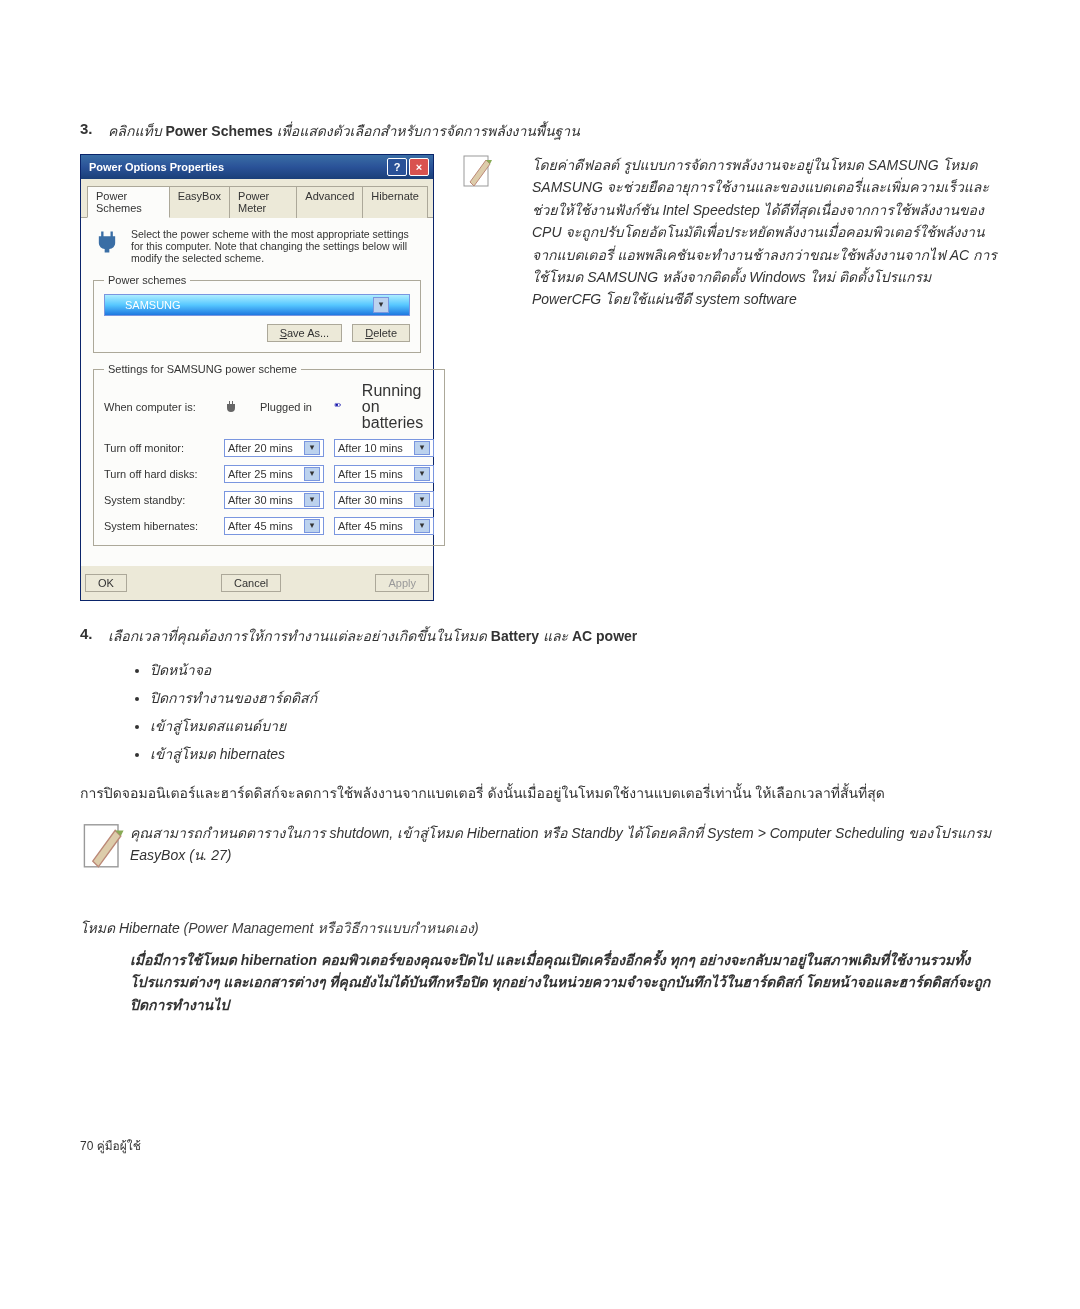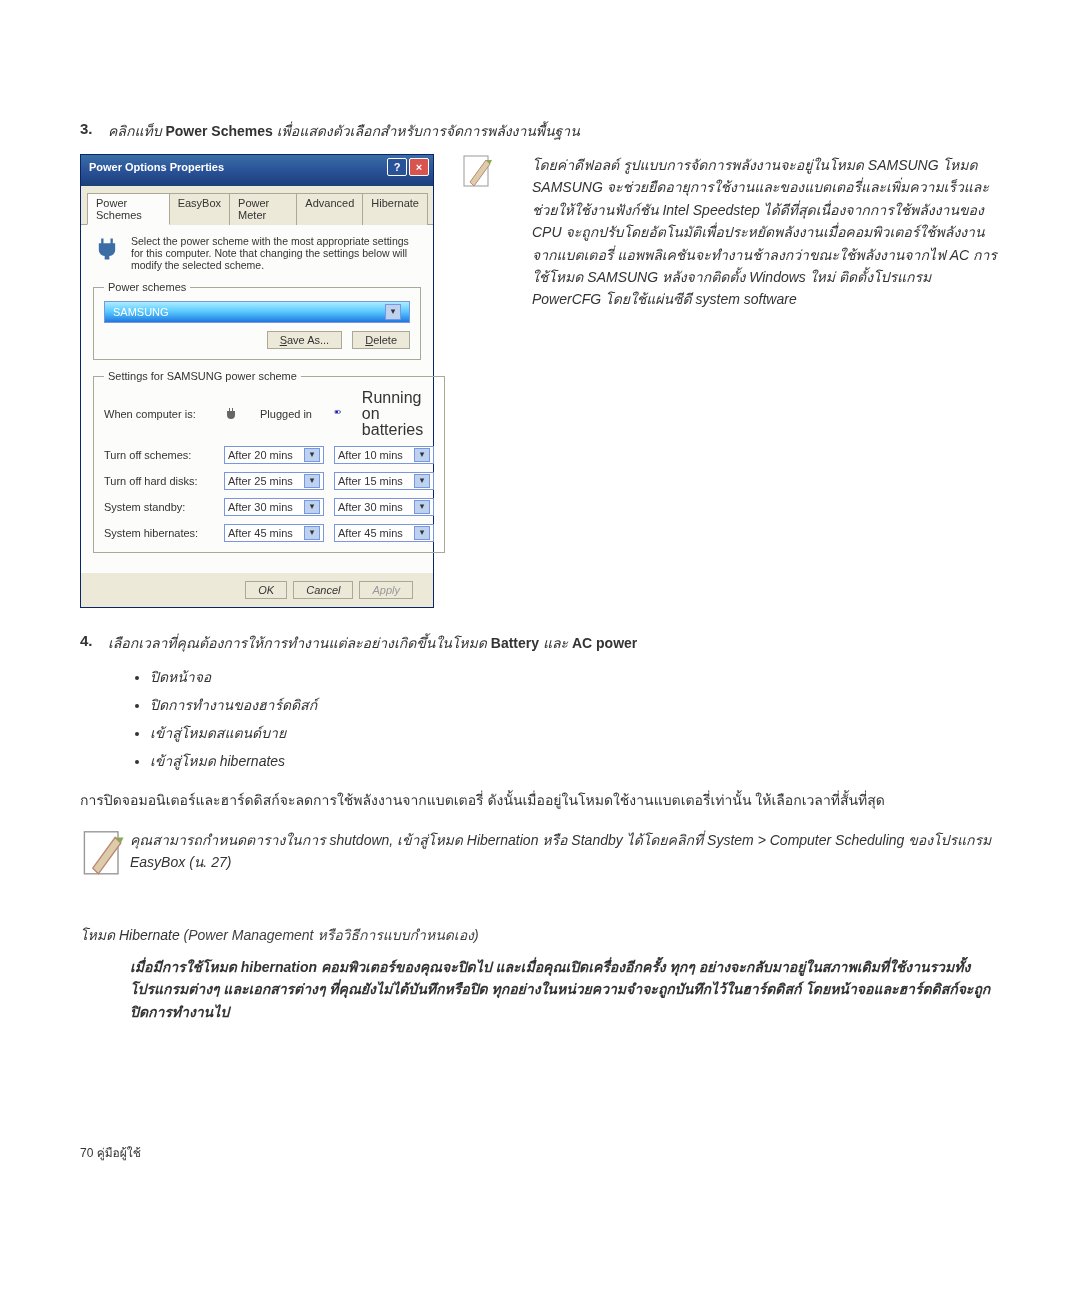--- a/index.html
+++ b/index.html
@@ -98,21 +98,21 @@
     font-family: Tahoma, sans-serif;
     font-size: 11px;
     background: #ece9d8;
   }
   .win-tb {
     background: linear-gradient(#3a6ea5,#2a5298,#1a3f78);
     color:#fff;
     display:flex;
     align-items:center;
     justify-content:space-between;
-    padding:3px 4px 10px 8px;
+    padding:3px 4px 3px 8px;
     font-weight:bold;
   }
   .win-tb-btns { display:flex; gap:2px;}
   .tb-btn {
     width:18px; height:16px; border:1px solid #fff;
     border-radius:2px; display:flex; align-items:center; justify-content:center;
     font-weight:bold; font-size:11px; color:#fff;
   }
   .tb-help { background:#2a5298;}
   .tb-close { background:#d9534f;}
@@ -151,21 +151,21 @@
   fieldset {
     border:1px solid #aca899;
     padding:8px 10px 10px 10px;
     margin:0 0 10px 0;
   }
   legend { padding:0 4px; font-size:11px; }
   .sel {
     width:100%;
     background:linear-gradient(#aeeeff,#56c7ff,#1e78e0);
     color:#fff;
-    padding:2px 8px;
+    padding:2px 20px;
     border:1px solid #7a96df;
     box-sizing:border-box;
     display:flex; justify-content:space-between; align-items:center;
   }
   .sel .dd { background:#bcd2ee; color:#333; width:14px; height:14px; text-align:center; border:1px solid #7a96df; font-size:9px; line-height:12px;}
   .btns-row {
     display:flex; justify-content:flex-end; gap:10px; margin-top:8px;
   }
   .btn {
     border:1px solid #aca899;
@@ -183,23 +183,22 @@
   .mini-ico { width:16px; height:16px; display:inline-block;}
   .dd-box {
     border:1px solid #7a96df;
     padding:1px 3px;
     background:#fff;
     display:flex; justify-content:space-between; align-items:center;
     font-size:11px;
   }
   .dd-box .dd { width:14px; height:12px; background:#bcd2ee; border:1px solid #7a96df; font-size:9px; text-align:center; line-height:10px;}
   .dlg-buttons {
-    display:flex; justify-content:flex-end; gap:6px;
-    padding:8px 20px;
-    font-style:italic;
+    display:flex; justify-content:space-between; gap:6px;
+    padding:8px 4px;
   }
   u { text-decoration: underline; }
 </style>
 </head>
 <body>
 
 <div class="page">
 
   <div class="step-row">
     <div class="step-num">3.</div>
@@ -259,21 +258,21 @@
               </div>
               <div class="hdr-cell">
                 <span class="mini-ico"><svg viewBox="0 0 16 16">
                       <rect x="2" y="5" width="10" height="6" rx="1" fill="none" stroke="#11a" stroke-width="1"></rect>
                       <rect x="12" y="7" width="2" height="2" fill="#11a"></rect>
                       <rect x="3" y="6" width="5" height="4" fill="#11a"></rect>
                     </svg></span>
                 <span style="font-size:16px; line-height:1;">Running on batteries</span>
               </div>
 
-              <div>Turn off schemes:</div>
+              <div>Turn off monitor:</div>
               <div class="dd-box">
                   <span>After 20 mins</span>
                   <span class="dd">▾</span>
                 </div>
               <div class="dd-box">
                   <span>After 10 mins</span>
                   <span class="dd">▾</span>
                 </div>
 
               <div>Turn off hard disks:</div>

